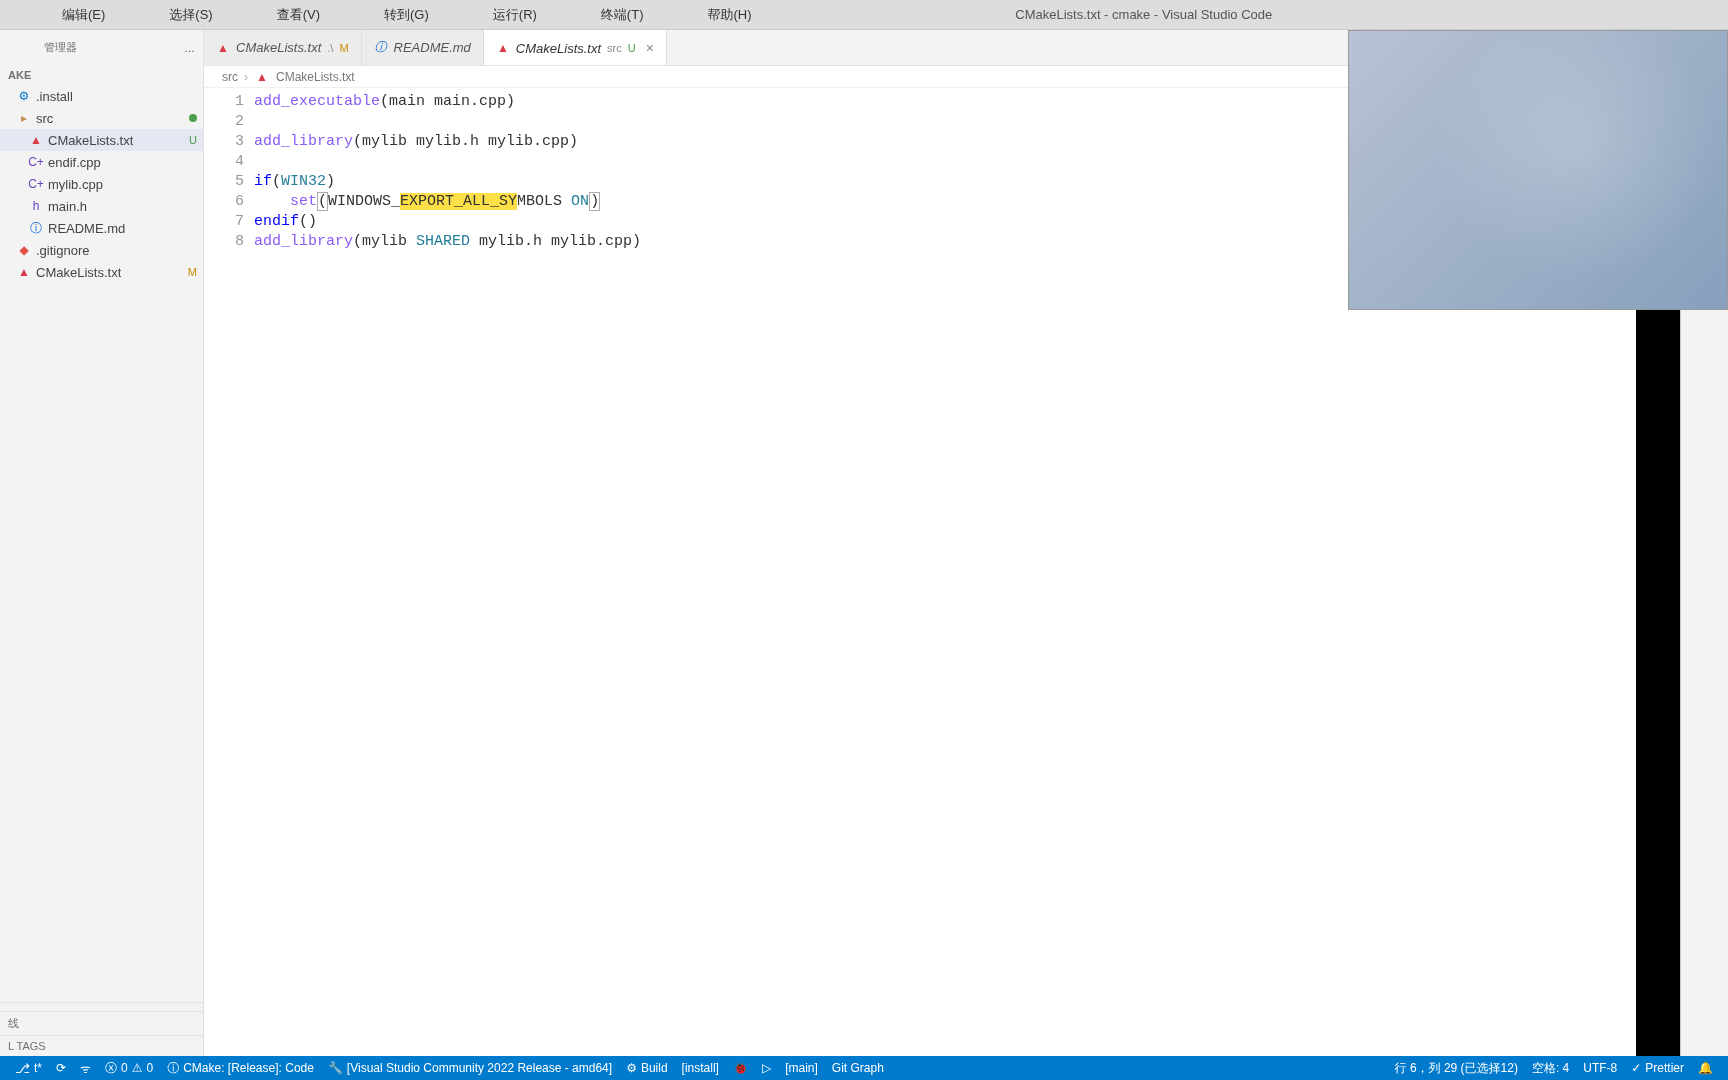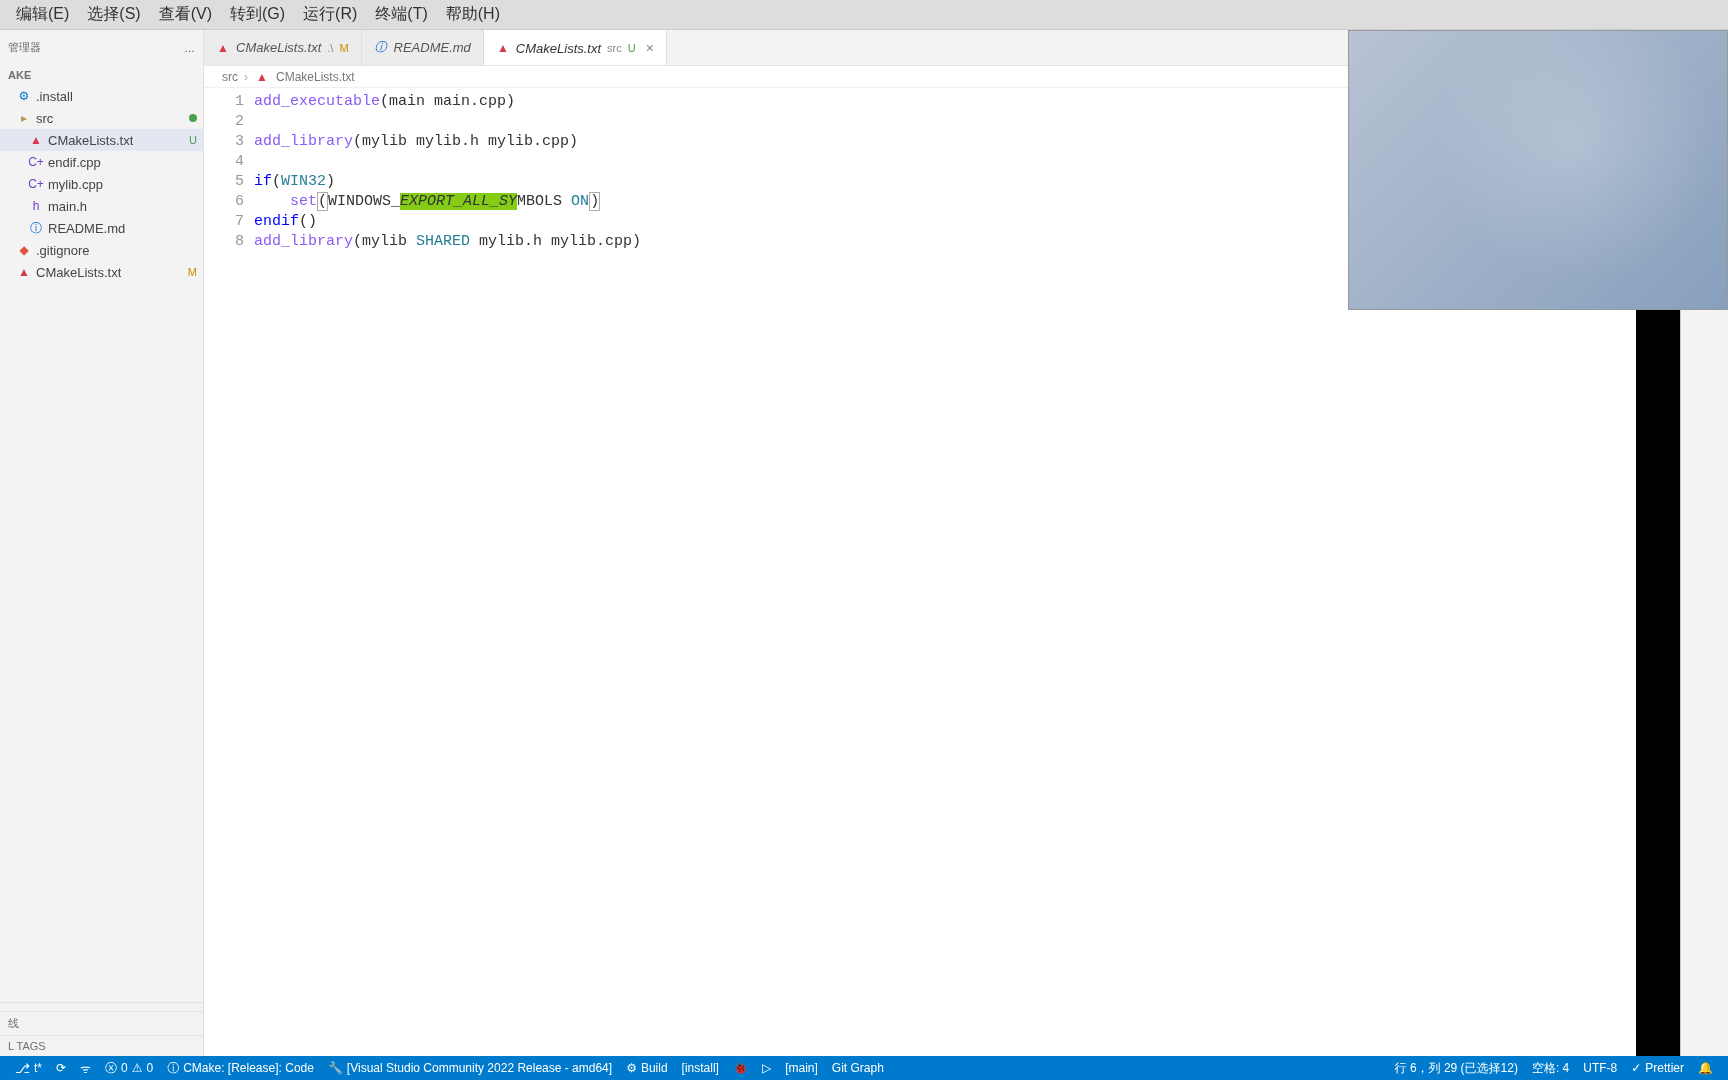--- a/index.html
+++ b/index.html
@@ -23,22 +23,23 @@
     border-bottom: 1px solid #ccc;
   }
   .menubar {
     display: flex;
     gap: 2px;
     padding-left: 8px;
   }
   .menu-item {
     padding: 4px 8px;
     color: #333;
-    font-size: 16px;
+    font-size: 13px;
     cursor: pointer;
+    margin-left: 46px;
   }
   .title-text {
     flex: 1;
     text-align: center;
     color: #555;
     font-size: 13px;
     margin-right: 200px;
   }
 
   
@@ -57,20 +58,21 @@
     overflow: hidden;
   }
   .sidebar-header {
     height: 35px;
     display: flex;
     align-items: center;
     padding: 0 8px;
     color: #6f6f6f;
     font-size: 11px;
     justify-content: space-between;
+    margin-left: 36px;
   }
   .sidebar-header-actions { display:flex; gap:6px; color:#555;}
   .sidebar-section {
     padding: 4px 8px;
     font-size: 11px;
     font-weight: 700;
     color: #6f6f6f;
   }
   .tree {
     flex: none;
@@ -188,22 +190,21 @@
     position:relative;
     white-space:pre;
     color:#333;
   }
   .code .line { height:20px; position:relative;}
   .tok-fn { color:#8b5cf6;}
   .tok-kw { color:#0000ff;}
   .tok-var {color:#267f99;}
   .tok-paren{color:#333;}
   .sel {
-    background:#84cc16;
-    font-style:italic;
+    background:#fde047;
   }
   .bracket-match {
     border:1px solid #aaa;
   }
 
   
   .statusbar {
     position:absolute; bottom:0; left:0; right:0;
     height:24px; background:#007acc; color:#fff;
     display:flex;align-items:center;font-size:12px;
@@ -220,20 +221,21 @@
 <div class="titlebar">
   <div class="menubar">
     <div class="menu-item">编辑(E)</div>
     <div class="menu-item">选择(S)</div>
     <div class="menu-item">查看(V)</div>
     <div class="menu-item">转到(G)</div>
     <div class="menu-item">运行(R)</div>
     <div class="menu-item">终端(T)</div>
     <div class="menu-item">帮助(H)</div>
   </div>
+  <div class="title-text">CMakeLists.txt - cmake - Visual Studio Code</div>
 </div>
 
 <div class="main-layout">
 
   <div class="sidebar">
     <div class="sidebar-header">
       <span>管理器</span>
       <span class="sidebar-header-actions">
         <span>…</span>
       </span>

